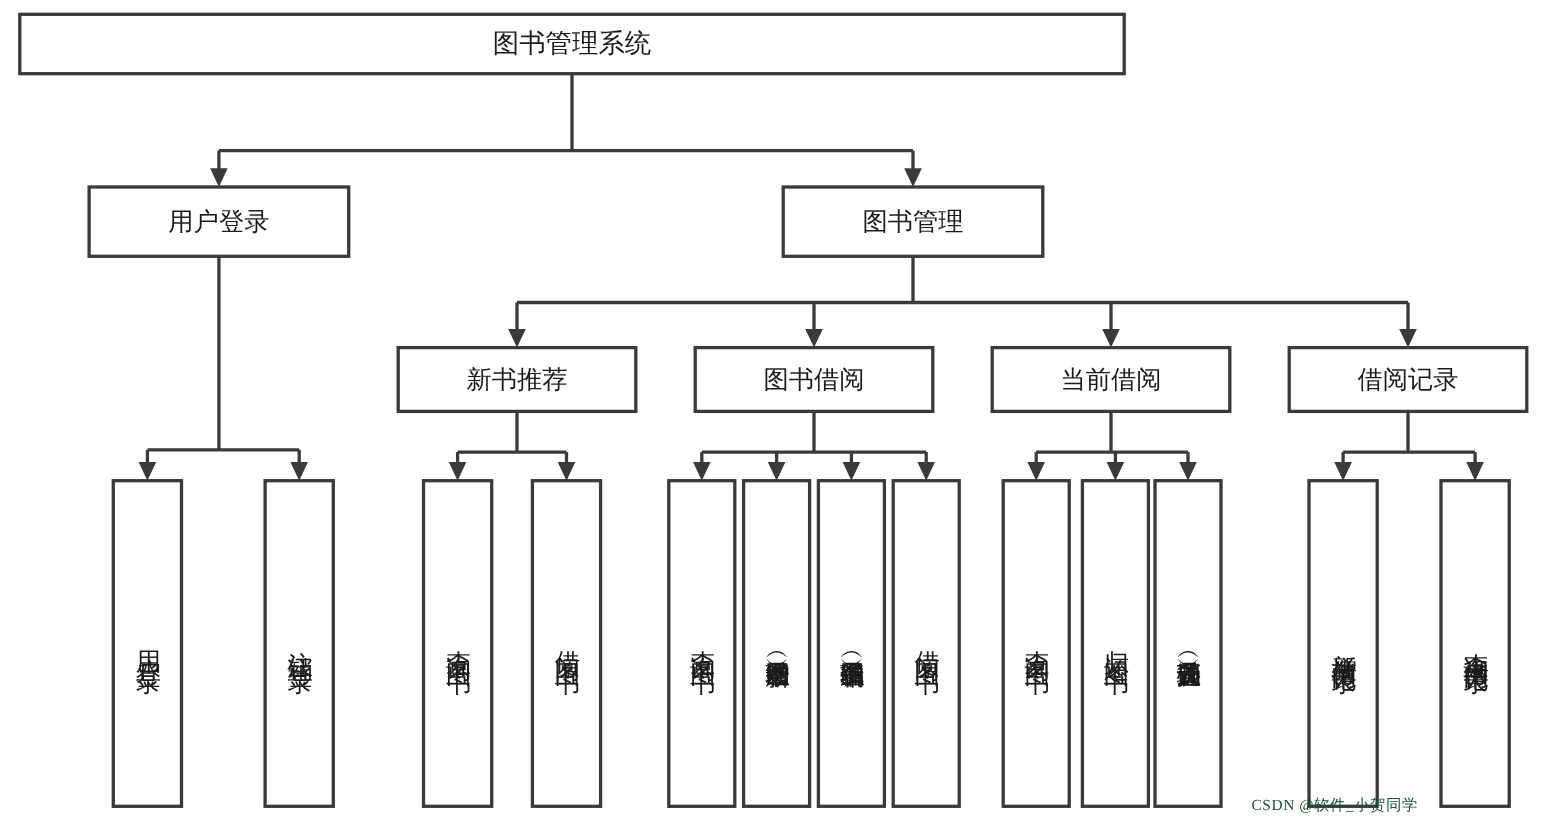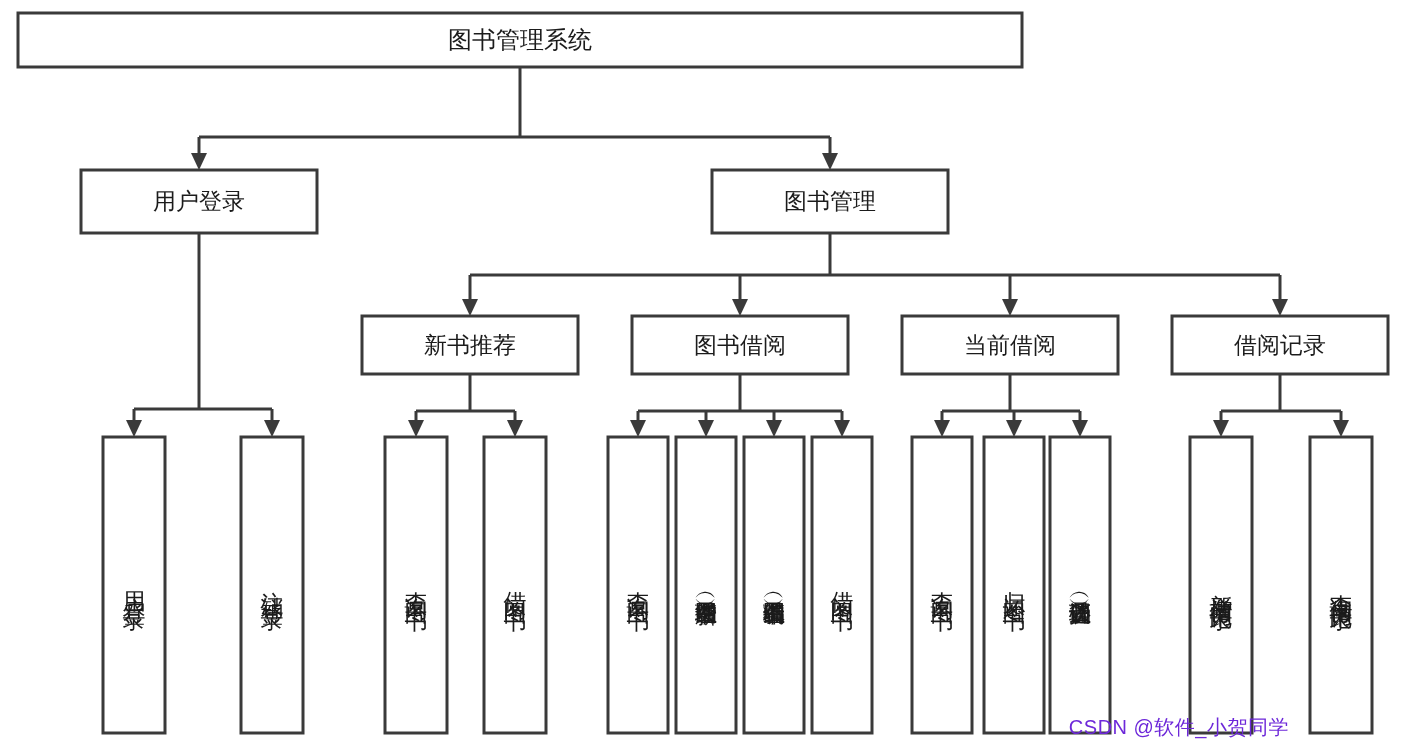--- a/index.html
+++ b/index.html
@@ -64,23 +64,23 @@
     align-items: center;
     justify-content: center;
     text-align: center;
     white-space: nowrap;
     pointer-events: none;
   }
   .watermark {
     position: absolute;
     right: 12px;
     bottom: 6px;
-    font-family: Liberation Sans, sans-serif;
-    font-size: 20px;
-    color: #6d28d9;
+    font-family: Liberation Serif, serif;
+    font-size: 14px;
+    color: #14532d;
     letter-spacing: 0.5px;
     white-space: nowrap;
   }
 </style>
 </head>
 <body>
 
 <div id="diagram-root">
 
   <svg class="diagram" viewBox="0 0 1405 747">

